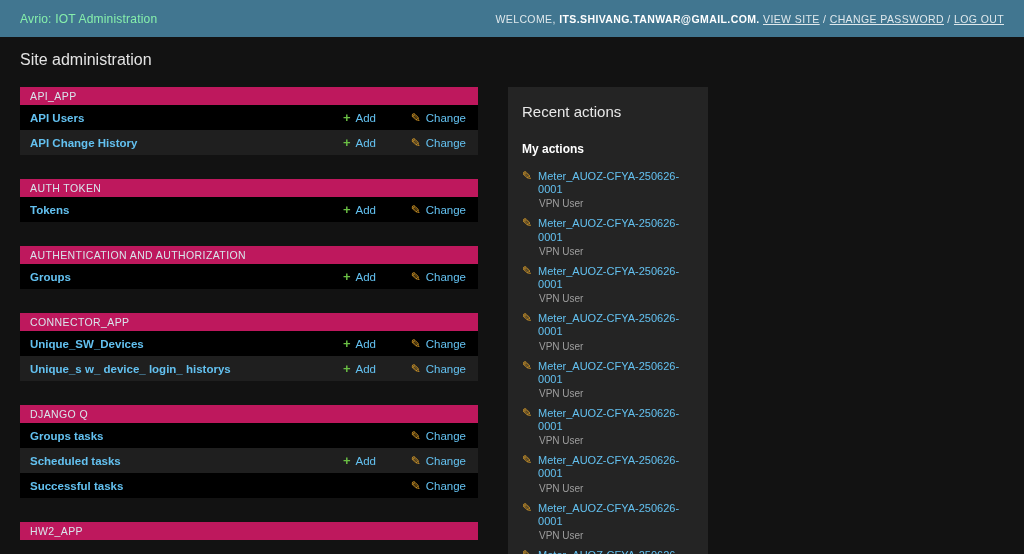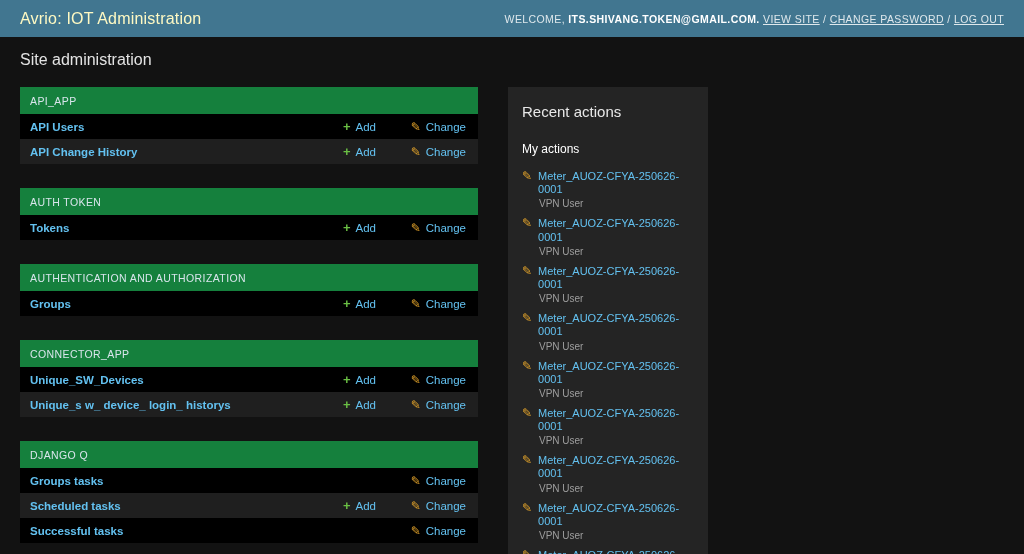--- a/index.html
+++ b/index.html
@@ -12,42 +12,42 @@
   }
   a { cursor: pointer; }
 
   
   #branding-bar {
     height: 37px; background: #417690;
     display: flex; align-items: center; justify-content: space-between;
     padding: 0 20px;
   }
   #site-title {
-    color: #fef9c3; font-size: 16px; font-weight: 400; letter-spacing: .2px;
+    color: #86efac; font-size: 12px; font-weight: 400; letter-spacing: .2px;
     margin: 0; white-space: nowrap;
   }
   #user-tools {
     font-size: 10.5px; color: #dfe8ec; letter-spacing: .4px; white-space: nowrap;
   }
   #user-tools .user-email { color: #ffffff; font-weight: 700; }
   #user-tools a { color: #dfe8ec; text-decoration: underline; text-align: right; }
 
   
   #content { padding: 14px 20px 0 20px; }
   #page-title {
     font-size: 16px; font-weight: 400; color: #e3e3e3; margin: 0 0 18px 0;
   }
   .main { display: flex; align-items: flex-start; }
 
   
   #modules { width: 458px; display: flex; flex-direction: column; gap: 24px; }
   .module .caption {
-    background: #15803d; color: #d9e5ec;
+    background: #be185d; color: #d9e5ec;
     font-size: 10.5px; letter-spacing: .4px;
-    height: 27px; display: flex; align-items: center; padding: 0 10px;
+    height: 18px; display: flex; align-items: center; padding: 0 10px;
     text-decoration: none;
   }
   .row {
     height: 25px; display: flex; align-items: center;
     padding: 0 12px 0 10px; font-size: 11.5px; background: #000000;
   }
   .row.alt { background: #1f1f1f; }
   .model-link {
     color: #63c1f0; font-weight: 700; text-decoration: none; flex: 1;
     white-space: nowrap; overflow: hidden; text-overflow: ellipsis;
@@ -64,36 +64,36 @@
 
   
   #recent-panel {
     width: 200px; margin-left: 30px; background: #242424;
     padding: 12px 14px 14px 14px;
   }
   #recent-title {
     font-size: 15px; font-weight: 400; color: #e8e8e8; margin: 4px 0 22px 0;
   }
   #recent-group-title {
-    font-size: 12px; font-weight: 400; color: #ffffff; margin: 0 0 14px 0;
+    font-size: 12px; font-weight: 700; color: #ffffff; margin: 0 0 14px 0;
   }
   #recent-list { list-style: none; margin: 0; padding: 0; }
   .recent-item { margin-bottom: 8px; }
   .recent-link-line { display: flex; align-items: flex-start; gap: 6px; font-size: 11px; }
   .recent-link { color: #63c1f0; text-decoration: none; line-height: 1.2; }
   .recent-meta { margin-left: 17px; font-size: 10px; color: #9e9e9e; margin-top: 2px; }
 </style>
 </head>
 <body>
 
 <header id="branding-bar">
   <h1 id="site-title">Avrio: IOT Administration</h1>
   <div id="user-tools">
     <span>WELCOME,</span>
-    <span class="user-email">ITS.SHIVANG.TOKEN@GMAIL.COM.</span>
+    <span class="user-email">ITS.SHIVANG.TANWAR@GMAIL.COM.</span>
     <span id="user-tools-links"> <a>VIEW SITE</a> / <a>CHANGE PASSWORD</a> / <a>LOG OUT</a></span>
   </div>
 </header>
 
 <div id="content">
   <h2 id="page-title">Site administration</h2>
 
   <div class="main">
     <div id="modules">
         <section class="module">

